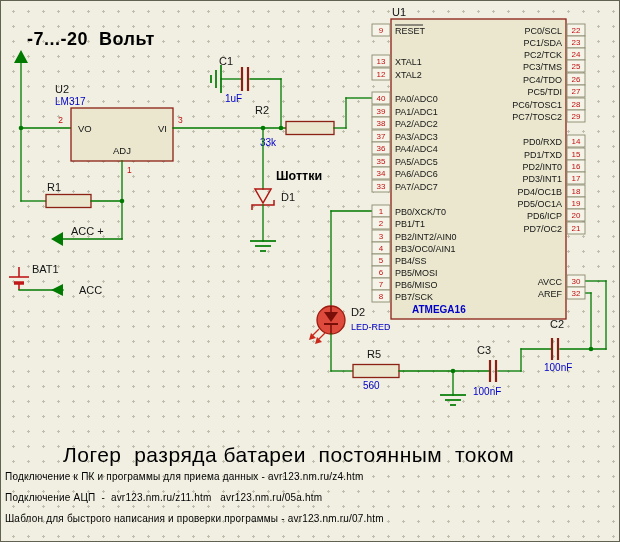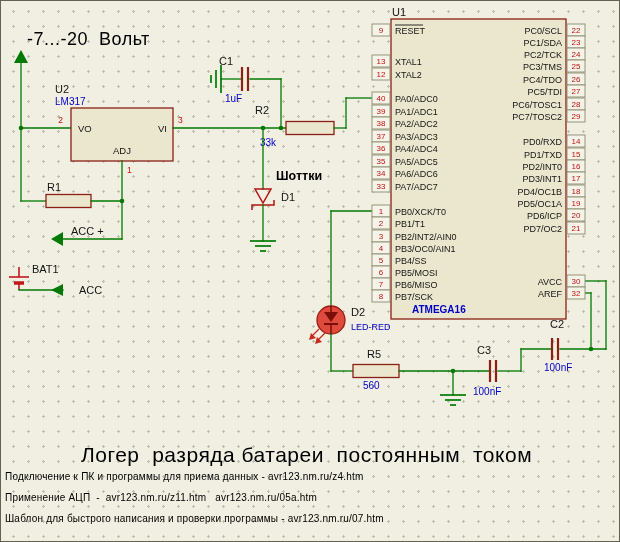--- a/index.html
+++ b/index.html
@@ -24,21 +24,21 @@
   .pinnum{fill:#C01010;font-size:8px}
   .pinname{fill:#141414;font-size:9px}
   .ol{stroke:#141414;stroke-width:0.9}
   .ref{fill:#141414;font-size:11px}
   .val{fill:#0000C8;font-size:10px}
   .u2pin{fill:#141414;font-size:9.5px}
   .rednum{fill:#C01010;font-size:8.5px}
   .chipname{fill:#0000C8;font-size:10px;font-weight:bold}
   .schottky-label{fill:#000;font-size:12.5px;font-weight:bold}
   .cap{position:absolute;white-space:pre;color:#000}
-  .note{font-size:18px;font-weight:normal;letter-spacing:0.5px}
+  .note{font-size:18px;font-weight:bold;letter-spacing:0.5px}
   .cap-title{font-size:21px;letter-spacing:0.5px}
   .cap-line{font-size:10px;letter-spacing:0.2px}
 </style>
 </head>
 <body>
 
 <div class="screen">
 
   <div class="cap note" style="left:26px;top:28px">-7...-20  Вольт</div>
 
@@ -269,17 +269,17 @@
       </g>
 
     <circle class="dot" cx="20" cy="127" r="2.3"></circle>
     <circle class="dot" cx="121" cy="200" r="2.3"></circle>
     <circle class="dot" cx="262" cy="127" r="2.3"></circle>
     <circle class="dot" cx="280" cy="127" r="2.3"></circle>
     <circle class="dot" cx="452" cy="370" r="2.3"></circle>
     <circle class="dot" cx="590" cy="348" r="2.3"></circle>
   </svg>
 
-  <div class="cap cap-title" style="left:80px;top:442px">Логер  разряда батареи  постоянным  током</div>
+  <div class="cap cap-title" style="left:62px;top:442px">Логер  разряда батареи  постоянным  током</div>
   <div class="cap cap-line" style="left:4px;top:470px">Подключение к ПК и программы для приема данных - avr123.nm.ru/z4.htm</div>
-  <div class="cap cap-line" style="left:4px;top:491px">Применение АЦП  -  avr123.nm.ru/z11.htm   avr123.nm.ru/05a.htm</div>
+  <div class="cap cap-line" style="left:4px;top:491px">Подключение АЦП  -  avr123.nm.ru/z11.htm   avr123.nm.ru/05a.htm</div>
   <div class="cap cap-line" style="left:4px;top:512px">Шаблон для быстрого написания и проверки программы - avr123.nm.ru/07.htm</div>
 </div>
 
 </body></html>

